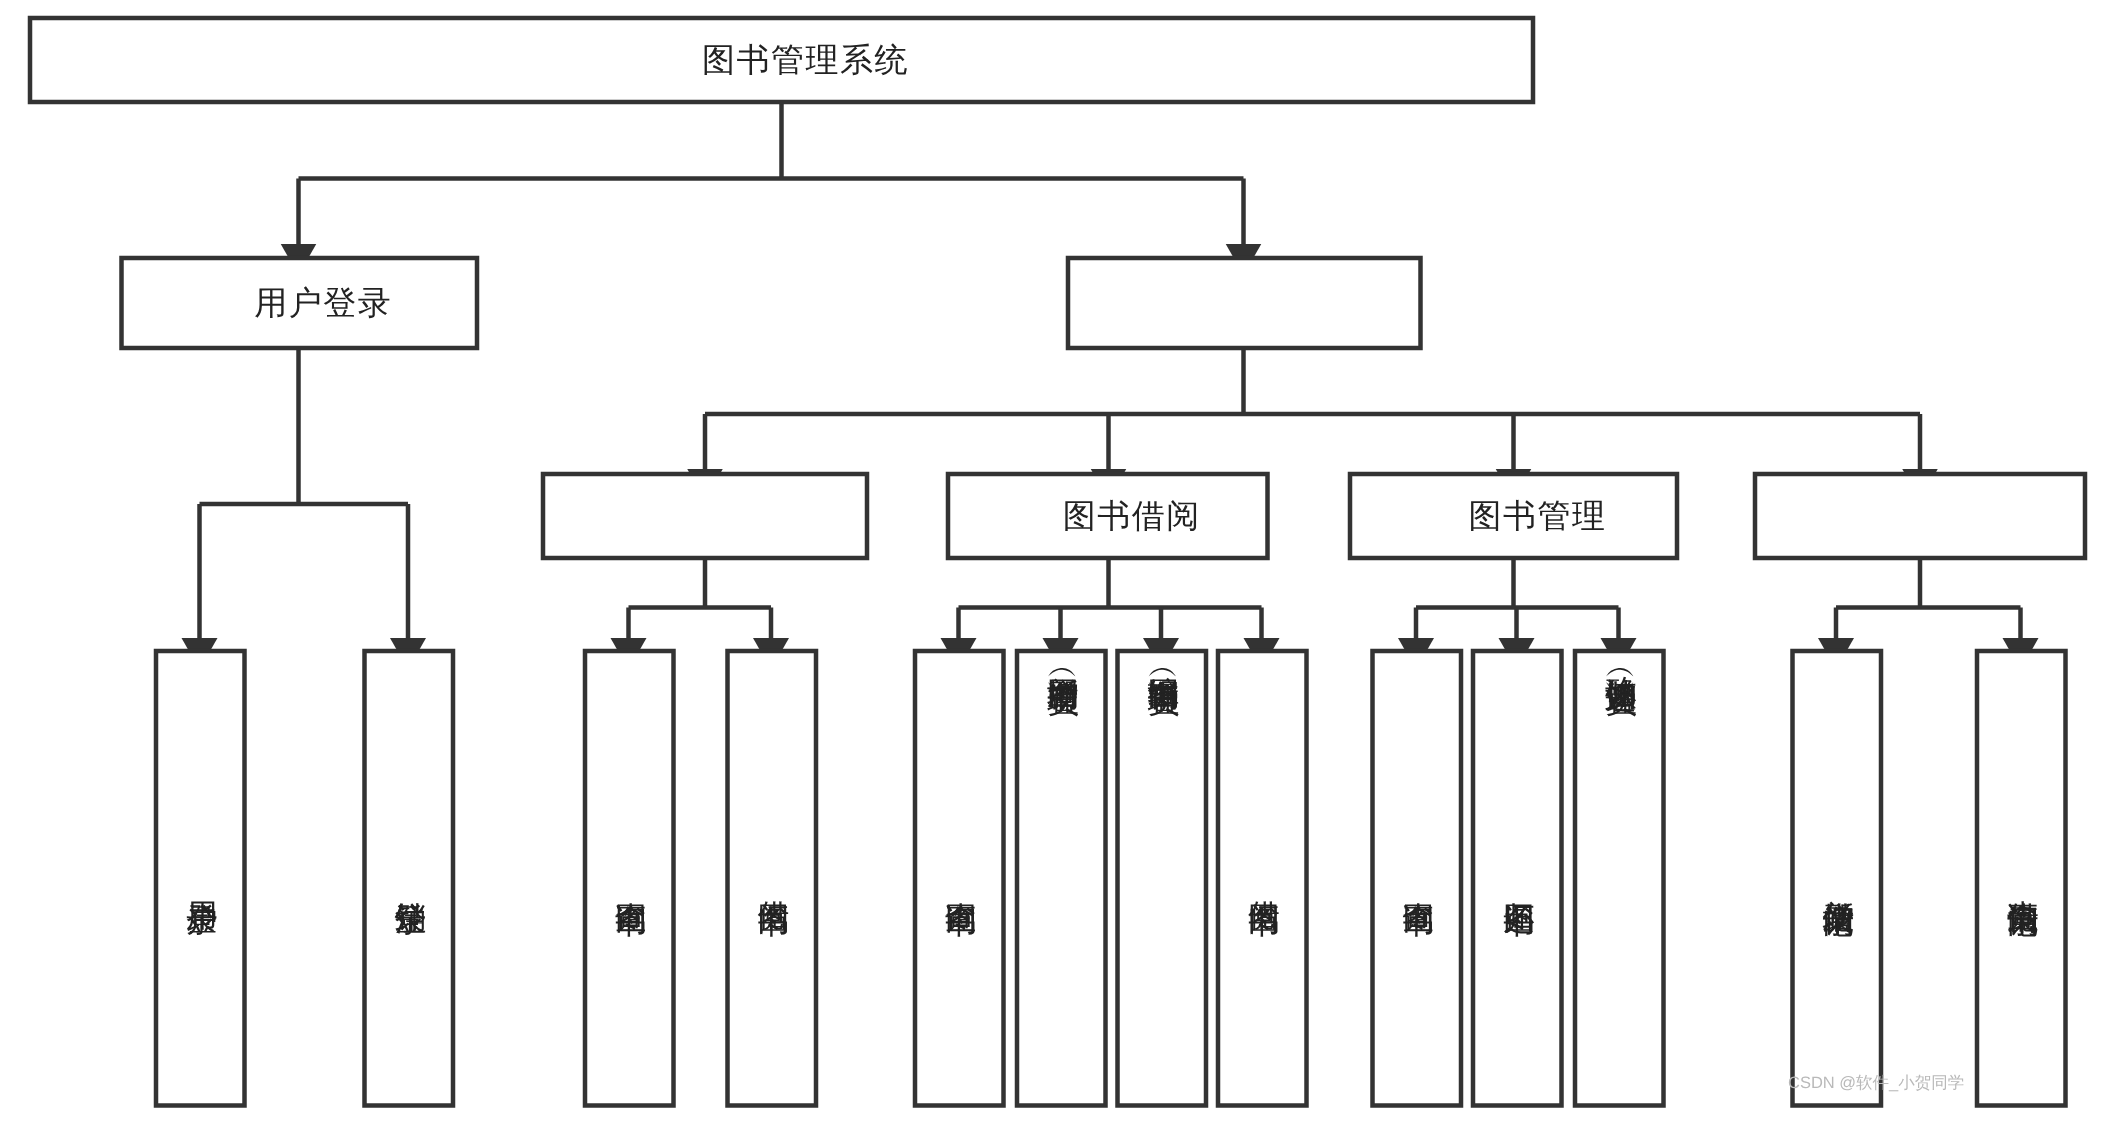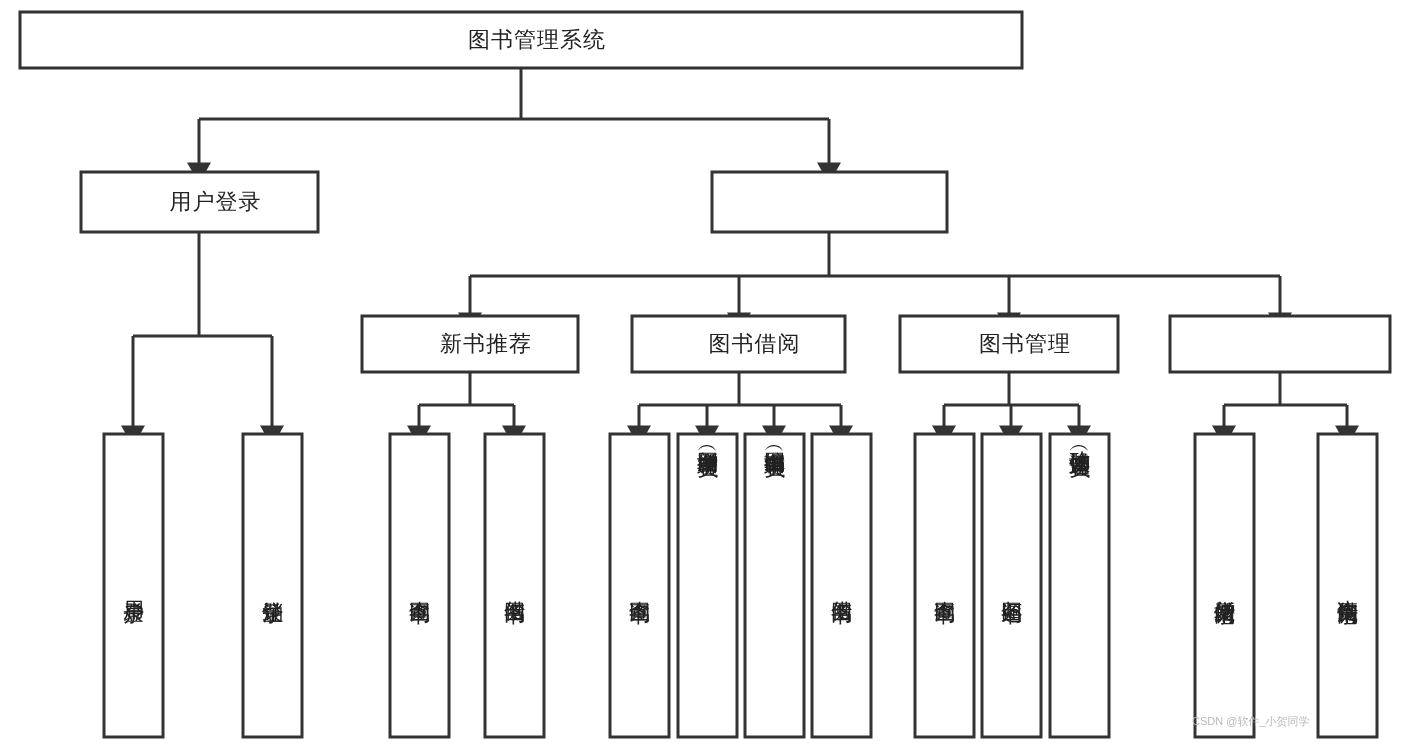--- a/index.html
+++ b/index.html
@@ -141,23 +141,20 @@
   </svg>
 
   <div class="htext-wrap" style="left:20px;top:12px;width:1002px;height:56px;">
     <span class="htext">图书管理系统</span>
   </div>
 
   <div class="htext-wrap" style="left:81px;top:172px;width:237px;height:60px;">
     <span class="htext">用户登录</span>
   </div>
 
-  <div class="htext-wrap" style="left:362px;top:316px;width:216px;height:56px;">
-    <span class="htext">新书推荐</span>
-  </div>
   <div class="htext-wrap" style="left:632px;top:316px;width:213px;height:56px;border-radius:14px;">
     <span class="htext">图书借阅</span>
   </div>
   <div class="htext-wrap" style="left:900px;top:316px;width:218px;height:56px;">
     <span class="htext">图书管理</span>
   </div>
 
   <div class="vtext-wrap" style="left:104px;top:434px;width:59px;height:303px;">
     <span class="vtext">用户登录</span>
   </div>

